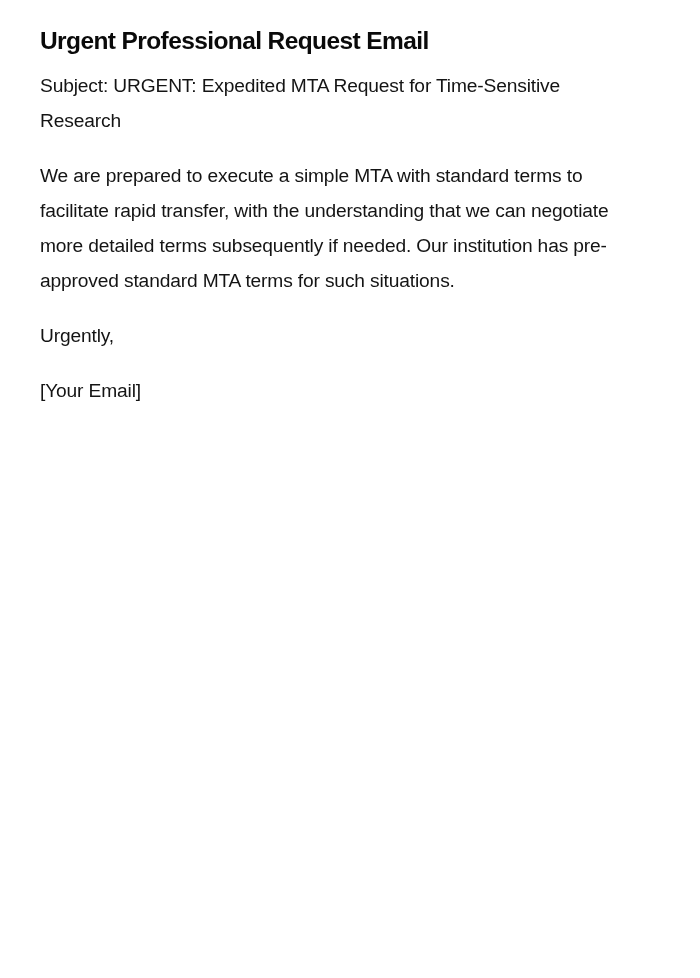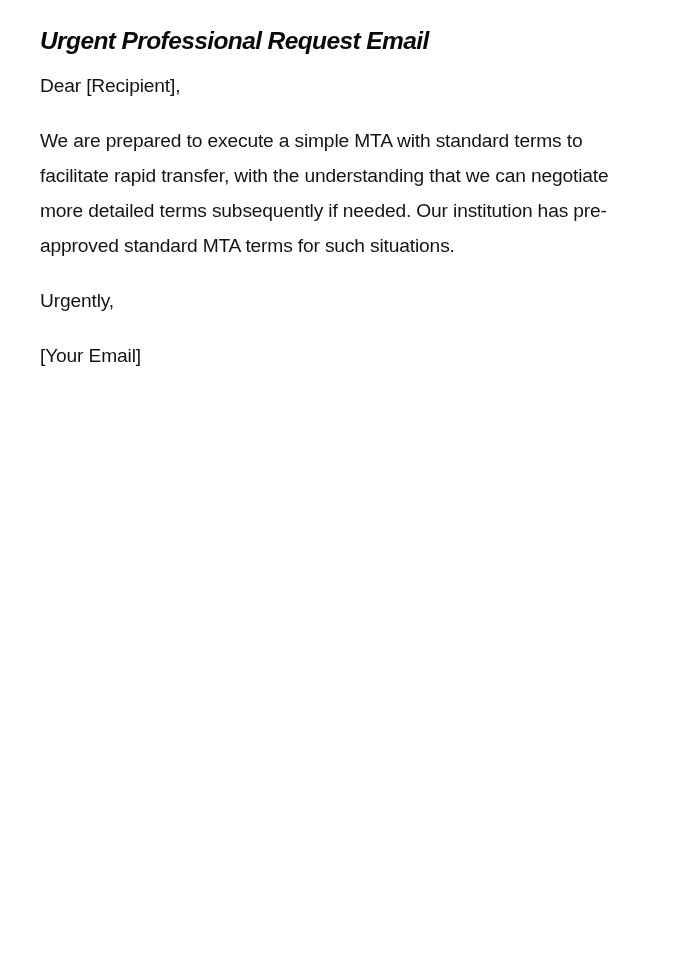--- a/index.html
+++ b/index.html
@@ -22,32 +22,31 @@
       width: 605px;
     }
     .title {
       font-family: "Liberation Sans", sans-serif;
       font-weight: bold;
       font-size: 24.5px;
       letter-spacing: -0.6px;
       line-height: 38px;
       margin: 0 0 8px 0;
       color: #0a0a0a;
-      font-style: italic;
     }
     .para {
       font-size: 19.2px;
       line-height: 35px;
       margin: 0 0 20px 0;
       letter-spacing: -0.15px;
       color: #141414;
     }
   </style>
 </head>
 <body>
 
 <div class="doc">
   <h1 class="title">Urgent Professional Request Email</h1>
-  <p class="para">Dear [Recipient],</p>
+  <p class="para">Subject: URGENT: Expedited MTA Request for Time-Sensitive Research</p>
   <p class="para">We are prepared to execute a simple MTA with standard terms to facilitate rapid transfer, with the understanding that we can negotiate more detailed terms subsequently if needed. Our institution has pre-approved standard MTA terms for such situations.</p>
   <p class="para">Urgently,</p>
   <p class="para">[Your Email]</p>
 </div>
 
 </body></html>

